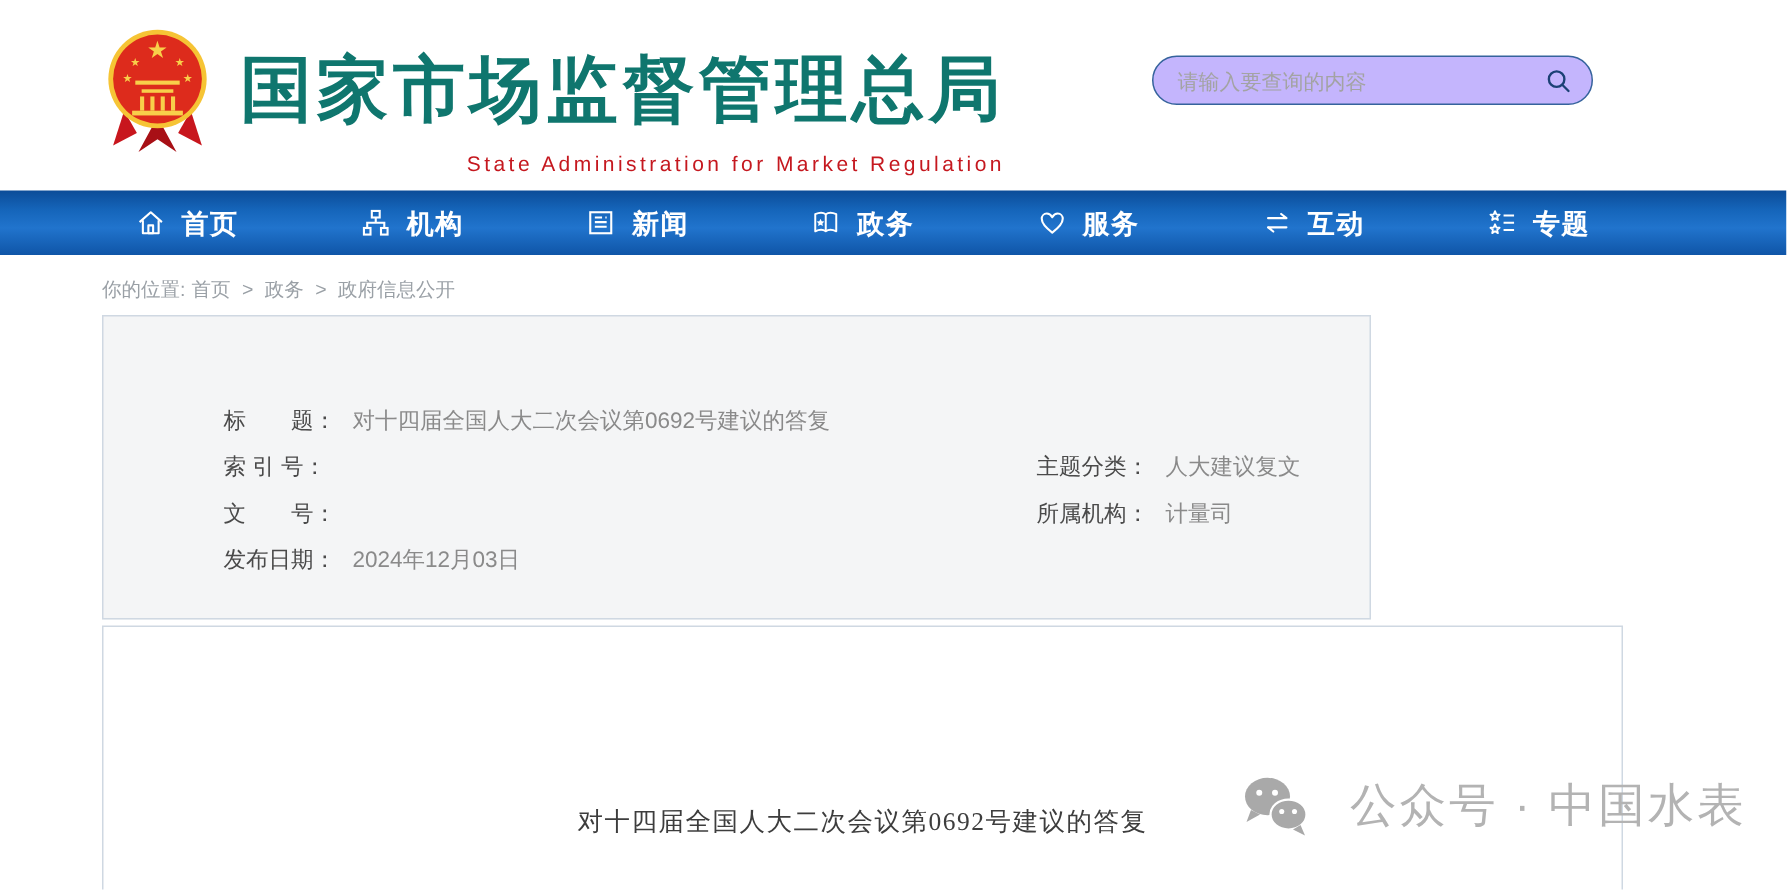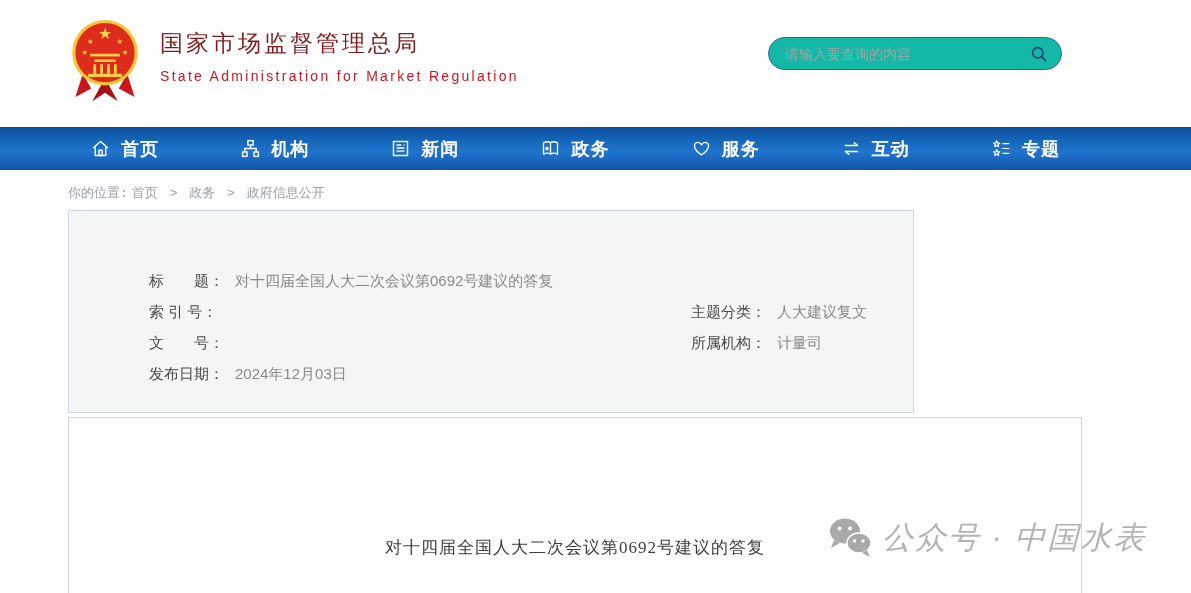--- a/index.html
+++ b/index.html
@@ -5,44 +5,44 @@
   * { margin:0; padding:0; box-sizing:border-box; }
   html,body { width:1191px; height:593px; }
   body {
     position:relative; background:#ffffff; overflow:hidden;
     font-family:"Liberation Sans","DejaVu Sans",sans-serif;
   }
   
   .header { position:absolute; top:0; left:0; width:1191px; height:127px; background:#fff; }
   .logo { position:absolute; left:68px; top:14px; width:74px; height:90px; }
   .title-block { position:absolute; left:160px; top:28px; }
-  .site-title { font-size:23px; font-weight:normal; color:#7f1d1d; letter-spacing:3px; white-space:nowrap; }
+  .site-title { font-size:48px; font-weight:bold; color:#0f766e; letter-spacing:3px; white-space:nowrap; }
   .site-subtitle { margin-top:9px; font-size:14px; color:#c5181f; letter-spacing:2.3px; white-space:nowrap;text-align:right; }
   .search-box {
     position:absolute; left:768px; top:37px; width:294px; height:33px;
-    border:1px solid #35639c; border-radius:17px; background:#14b8a6;
+    border:1px solid #35639c; border-radius:17px; background:#c4b5fd;
     display:flex; align-items:center; padding:0 10px 0 16px;
   }
   .search-input { flex:1; border:none; outline:none; font-size:14px; color:#333; background:transparent; }
   .search-input::placeholder { color:#a3a3a3; }
   .search-btn { border:none; background:none; cursor:pointer; display:flex; align-items:center; padding:2px; }
   
   .nav {
     position:absolute; top:127px; left:0; width:1191px; height:43px;
     background:linear-gradient(180deg,#0b4c98 0%,#1565ba 30%,#2174cd 58%,#0f55a7 100%);
   }
   .nav-inner {
     width:1014px; height:100%; margin-left:68px; padding:0 22px;
     display:flex; align-items:center; justify-content:space-between;
   }
   .nav-item { display:flex; align-items:center; gap:10px; cursor:pointer; }
   .nav-item svg { width:21px; height:21px; }
   .nav-label { color:#ffffff; font-size:18px; font-weight:bold; letter-spacing:1px; white-space:nowrap; }
   
-  .breadcrumb { position:absolute; top:184px; left:68px; font-size:13px; color:#9aa0a6;font-family:Liberation Mono, monospace; }
+  .breadcrumb { position:absolute; top:184px; left:68px; font-size:13px; color:#9aa0a6; }
   .breadcrumb span { margin-right:4px; }
   .crumb-link { cursor:pointer; }
   
   .meta-box {
     position:absolute; left:68px; top:210px; width:846px; height:203px;
     background:#f4f5f6; border:1px solid #cfd8e2; padding:54px 0 0 80px;
   }
   .meta-row { display:flex; height:31px; line-height:31px; font-size:15px; }
   .meta-cell { display:flex; }
   .meta-cell.left { width:542px; }
@@ -53,21 +53,21 @@
     position:absolute; left:68px; top:417px; width:1014px; height:260px;
     background:#ffffff; border:1px solid #cfd8e2;
   }
   .content-title {
     margin-top:118px; text-align:center; font-size:17px; color:#3d3d3d;
     font-family:"Liberation Serif","DejaVu Serif",serif; letter-spacing:1px;
   }
   
   .watermark {
     position:absolute; left:826px; top:516px; z-index:5;
-    display:flex; align-items:center; gap:6px;font-style:italic;
+    display:flex; gap:24px;
   }
   .watermark-text { font-size:31px; color:#b3b3b3; letter-spacing:2px; white-space:nowrap; }
 </style>
 </head>
 <body>
 
 <div class="header">
   <svg class="logo" viewBox="0 0 70 84">
     <path d="M14 56 L7 78 L22 70 Z" fill="#c8161d"></path>
     <path d="M56 56 L63 78 L48 70 Z" fill="#c8161d"></path>

